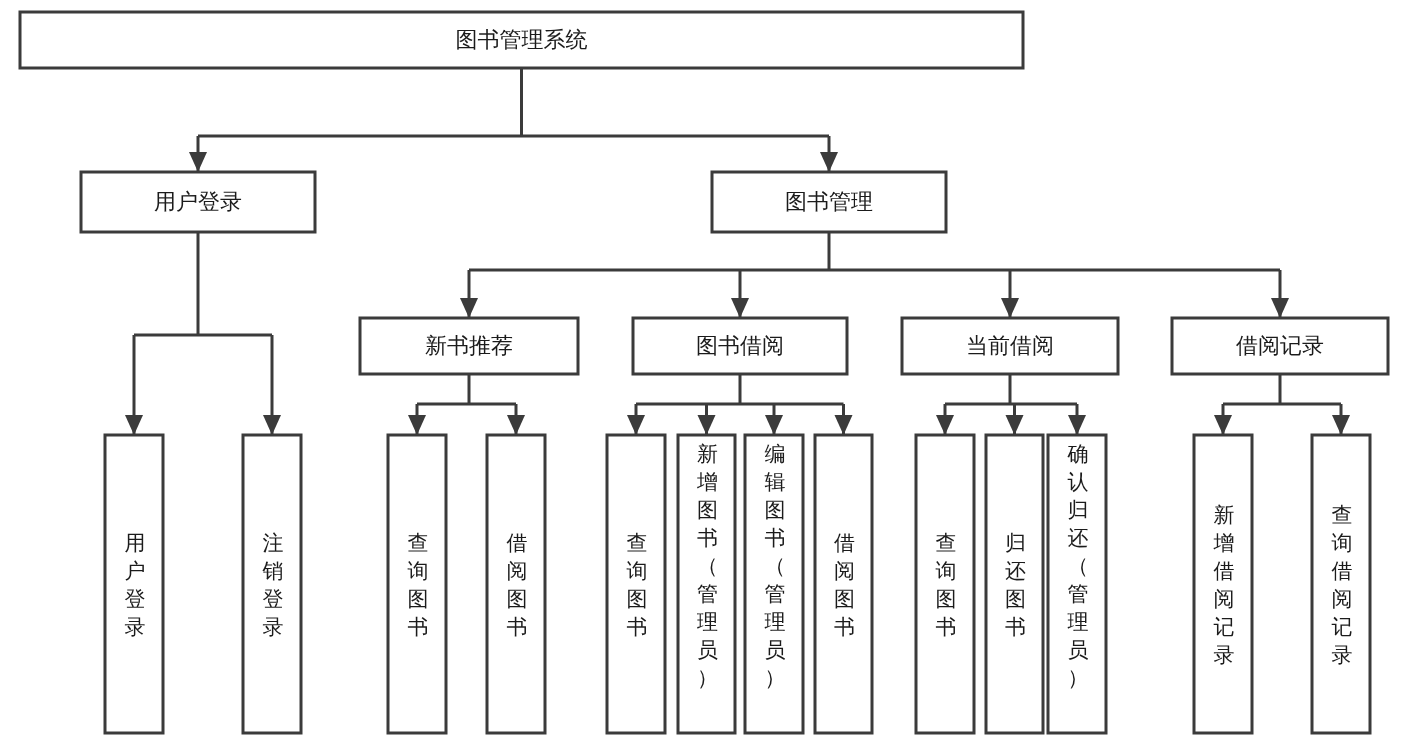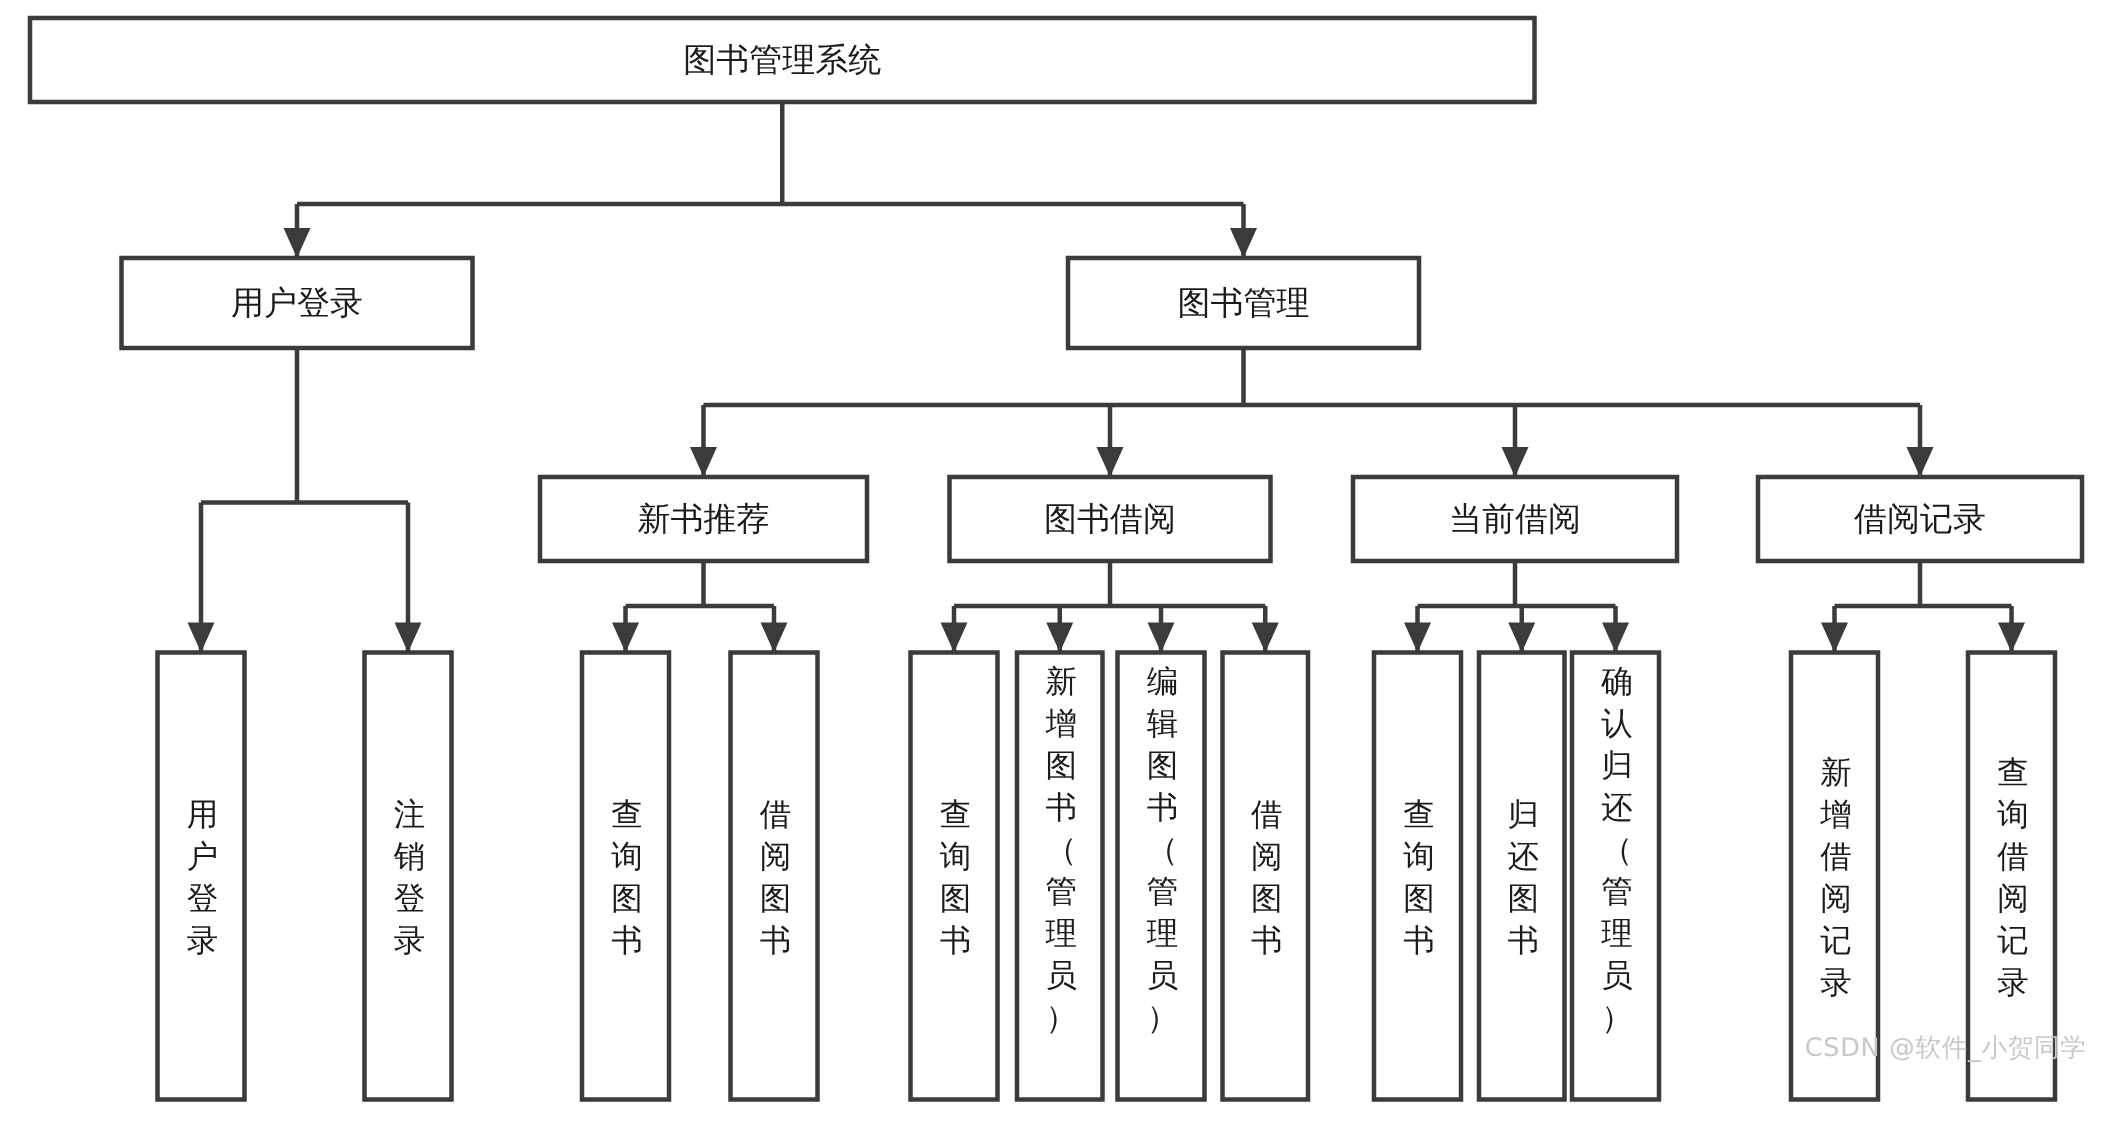--- a/index.html
+++ b/index.html
@@ -204,14 +204,13 @@
         <g>
           <rect x="1194" y="435" width="58" height="298" class="node-box"></rect>
           <text x="1224" class="node-label-v"><tspan x="1224" y="522">新</tspan><tspan x="1224" y="550">增</tspan><tspan x="1224" y="578">借</tspan><tspan x="1224" y="606">阅</tspan><tspan x="1224" y="634">记</tspan><tspan x="1224" y="662">录</tspan></text>
         </g>
         <g>
           <rect x="1312" y="435" width="58" height="298" class="node-box"></rect>
           <text x="1342" class="node-label-v"><tspan x="1342" y="522">查</tspan><tspan x="1342" y="550">询</tspan><tspan x="1342" y="578">借</tspan><tspan x="1342" y="606">阅</tspan><tspan x="1342" y="634">记</tspan><tspan x="1342" y="662">录</tspan></text>
         </g>
       </g>
   </svg>
-  <div class="watermark-text">CSDN @软件_小贺同学</div>
 </div>
 
 </body></html>

